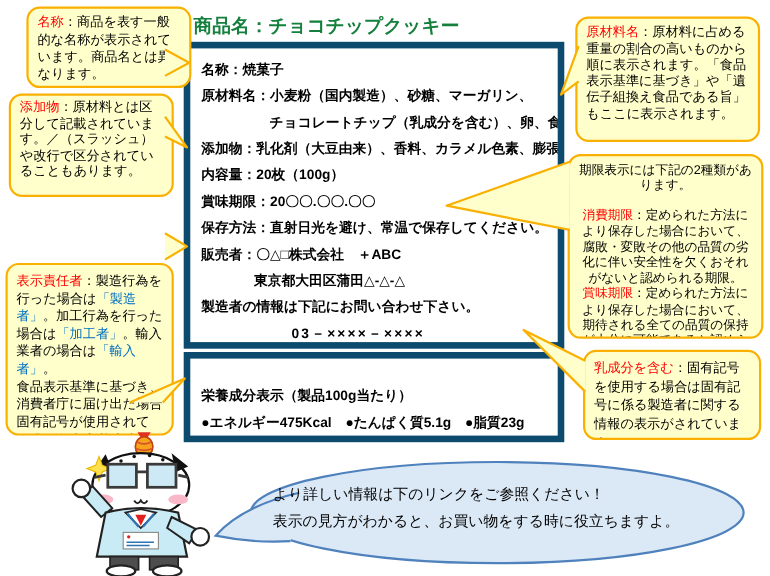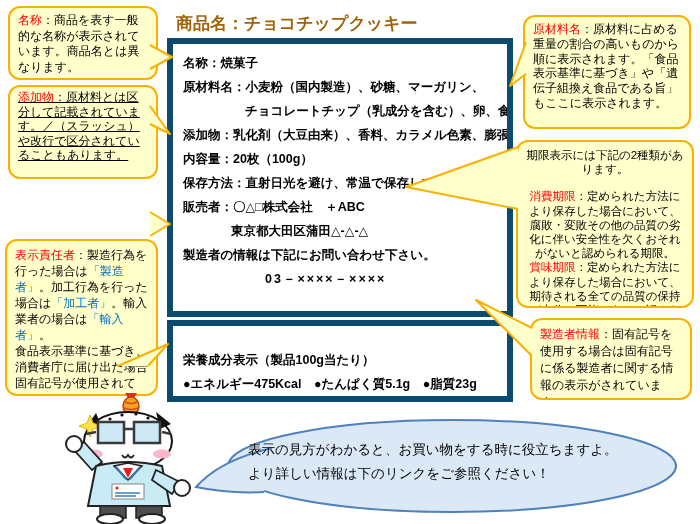--- a/index.html
+++ b/index.html
@@ -1,35 +1,35 @@
 <!DOCTYPE html>
 <html><head>
 <meta charset="utf-8">
 <style>
   html,body{margin:0;padding:0;}
   body{font-family:"Liberation Sans","DejaVu Sans",sans-serif;background:#fff;}
   #canvas{position:relative;width:700px;height:524px;background:#fff;overflow:hidden;}
 
   
-  .label-title{position:absolute;left:176px;top:12px;font-size:17px;font-weight:bold;color:#a16207;white-space:nowrap;}
+  .label-title{position:absolute;left:176px;top:12px;font-size:17px;font-weight:bold;color:#15803d;white-space:nowrap;}
   .label-box{position:absolute;left:167px;width:346px;background:#fff;border:6px solid #0c4a6e;box-sizing:border-box;overflow:hidden;z-index:1;}
   #main-box{top:38px;height:279px;padding:7px 10px 0 10px;}
   #nutri-box{top:320px;height:82px;padding:22px 10px 0 10px;}
   .lbl-line{font-size:12.5px;font-weight:bold;color:#000;line-height:24px;white-space:nowrap;}
   .lbl-indent1{padding-left:62px;}
   .lbl-indent2{padding-left:48px;}
   .lbl-indent3{padding-left:82px;letter-spacing:2px;}
   .nutri-line{font-size:12.5px;font-weight:bold;color:#000;line-height:24px;white-space:nowrap;}
 
   
   .callout{position:absolute;background:#FFFFCC;border:2px solid #F9B000;border-radius:12px;box-sizing:border-box;color:#000;z-index:2;overflow:hidden;}
   .callout .red{color:#FF0000;}
   .callout .blue{color:#0070C0;}
-  #co-name{left:8px;top:6px;width:150px;height:74px;padding:5px 8px;font-size:12px;line-height:15.5px;}
-  #co-add{left:8px;top:85px;width:150px;height:94px;padding:3px 8px;font-size:12px;line-height:14.6px;text-decoration:underline;}
+  #co-name{left:24px;top:6px;width:150px;height:74px;padding:5px 8px;font-size:12px;line-height:15.5px;}
+  #co-add{left:8px;top:85px;width:150px;height:94px;padding:3px 8px;font-size:12px;line-height:14.6px;}
   #co-resp{left:5px;top:191px;width:153px;height:157px;padding:6px 8px;font-size:12px;line-height:16px;margin-top:48px;}
   #co-nutri{left:8px;top:362px;width:148px;height:57px;padding:5px 8px;font-size:12px;line-height:15.3px;}
   #co-ingr{left:523px;top:15px;width:168px;height:114px;padding:5px 8px;font-size:12px;line-height:14.8px;}
   #co-exp{left:516px;top:140px;width:178px;height:168px;padding:6px 8px;font-size:11.5px;line-height:14.2px;text-align:center;}
   #co-mfr{left:530px;top:318px;width:162px;height:82px;padding:6px 8px;font-size:12px;line-height:17px;}
   .pointer{position:absolute;overflow:visible;z-index:3;}
   .pointer path{fill:#FFFFCC;stroke:#F9B000;stroke-width:2;stroke-linejoin:round;}
 
   
   #bubble-svg{position:absolute;left:186px;top:416px;z-index:2;}
@@ -42,20 +42,21 @@
 <div id="canvas">
 
   <div class="label-title">商品名：チョコチップクッキー</div>
 
   <div class="label-box" id="main-box">
     <div class="lbl-line">名称：焼菓子</div>
     <div class="lbl-line">原材料名：小麦粉（国内製造）、砂糖、マーガリン、</div>
     <div class="lbl-line lbl-indent1">チョコレートチップ（乳成分を含む）、卵、食塩</div>
     <div class="lbl-line">添加物：乳化剤（大豆由来）、香料、カラメル色素、膨張剤</div>
     <div class="lbl-line">内容量：20枚（100g）</div>
+    <div class="lbl-line">賞味期限：20〇〇.〇〇.〇〇</div>
     <div class="lbl-line">保存方法：直射日光を避け、常温で保存してください。</div>
     <div class="lbl-line">販売者：〇△□株式会社　＋ABC</div>
     <div class="lbl-line lbl-indent2">東京都大田区蒲田△-△-△</div>
     <div class="lbl-line">製造者の情報は下記にお問い合わせ下さい。</div>
     <div class="lbl-line lbl-indent3">03－××××－××××</div>
   </div>
 
   <div class="label-box" id="nutri-box">
     <div class="nutri-line">栄養成分表示（製品100g当たり）</div>
     <div class="nutri-line">●エネルギー475Kcal　●たんぱく質5.1g　●脂質23g</div>
@@ -99,33 +100,33 @@
     <div>期限表示には下記の2種類があります。</div>
     <div style="height:13px"></div>
     <div><span class="red">消費期限</span><span>：定められた方法により保存した場合において、腐敗・変敗その他の品質の劣化に伴い安全性を欠くおそれがないと認められる期限。</span></div>
     <div><span class="red">賞味期限</span><span>：定められた方法により保存した場合において、期待される全ての品質の保持が十分に可能であると認められる期限。</span></div>
   </div>
   <svg class="pointer" style="left:404px;top:145px" width="116" height="68" viewBox="0 0 116 68">
       <path d="M114,2 L2,42 L114,64"></path>
     </svg>
 
   <div class="callout" id="co-mfr">
-    <span class="red">製造者情報</span><span>：固有記号を使用する場合は固有記号に係る製造者に関する情報の表示がされています。</span>
+    <span class="red">乳成分を含む</span><span>：固有記号を使用する場合は固有記号に係る製造者に関する情報の表示がされています。</span>
   </div>
   <svg class="pointer" style="left:472px;top:294px" width="62" height="64" viewBox="0 0 62 64">
       <path d="M60,34 L4,6 L60,62"></path>
     </svg>
 
   <svg id="bubble-svg" width="500" height="104" viewBox="0 0 500 104">
     <ellipse cx="266" cy="50" rx="224" ry="46" fill="#DBE9F6" stroke="#4F81BD" stroke-width="2"></ellipse>
     <path d="M 86 32 Q 34 44 10 71 Q 44 78 78 76" fill="#DBE9F6" stroke="#4F81BD" stroke-width="2"></path>
   </svg>
   <div id="bubble-text">
+    <div>より詳しい情報は下のリンクをご参照ください！</div>
     <div>表示の見方がわかると、お買い物をする時に役立ちますよ。</div>
-    <div>より詳しい情報は下のリンクをご参照ください！</div>
   </div>
 
   <svg id="mascot-svg" width="160" height="142" viewBox="0 0 160 142">
 
     <g>
       <polygon points="73,11 85,11 79,21" fill="#E03020"></polygon>
       <ellipse cx="79" cy="24" rx="8" ry="9" fill="#F6A21D" stroke="#C2410C" stroke-width="1.5"></ellipse>
       <path d="M73,20 Q79,23 85,20 M72,26 Q79,29 86,26" fill="none" stroke="#D2502A" stroke-width="1.5"></path>
     </g>
 

